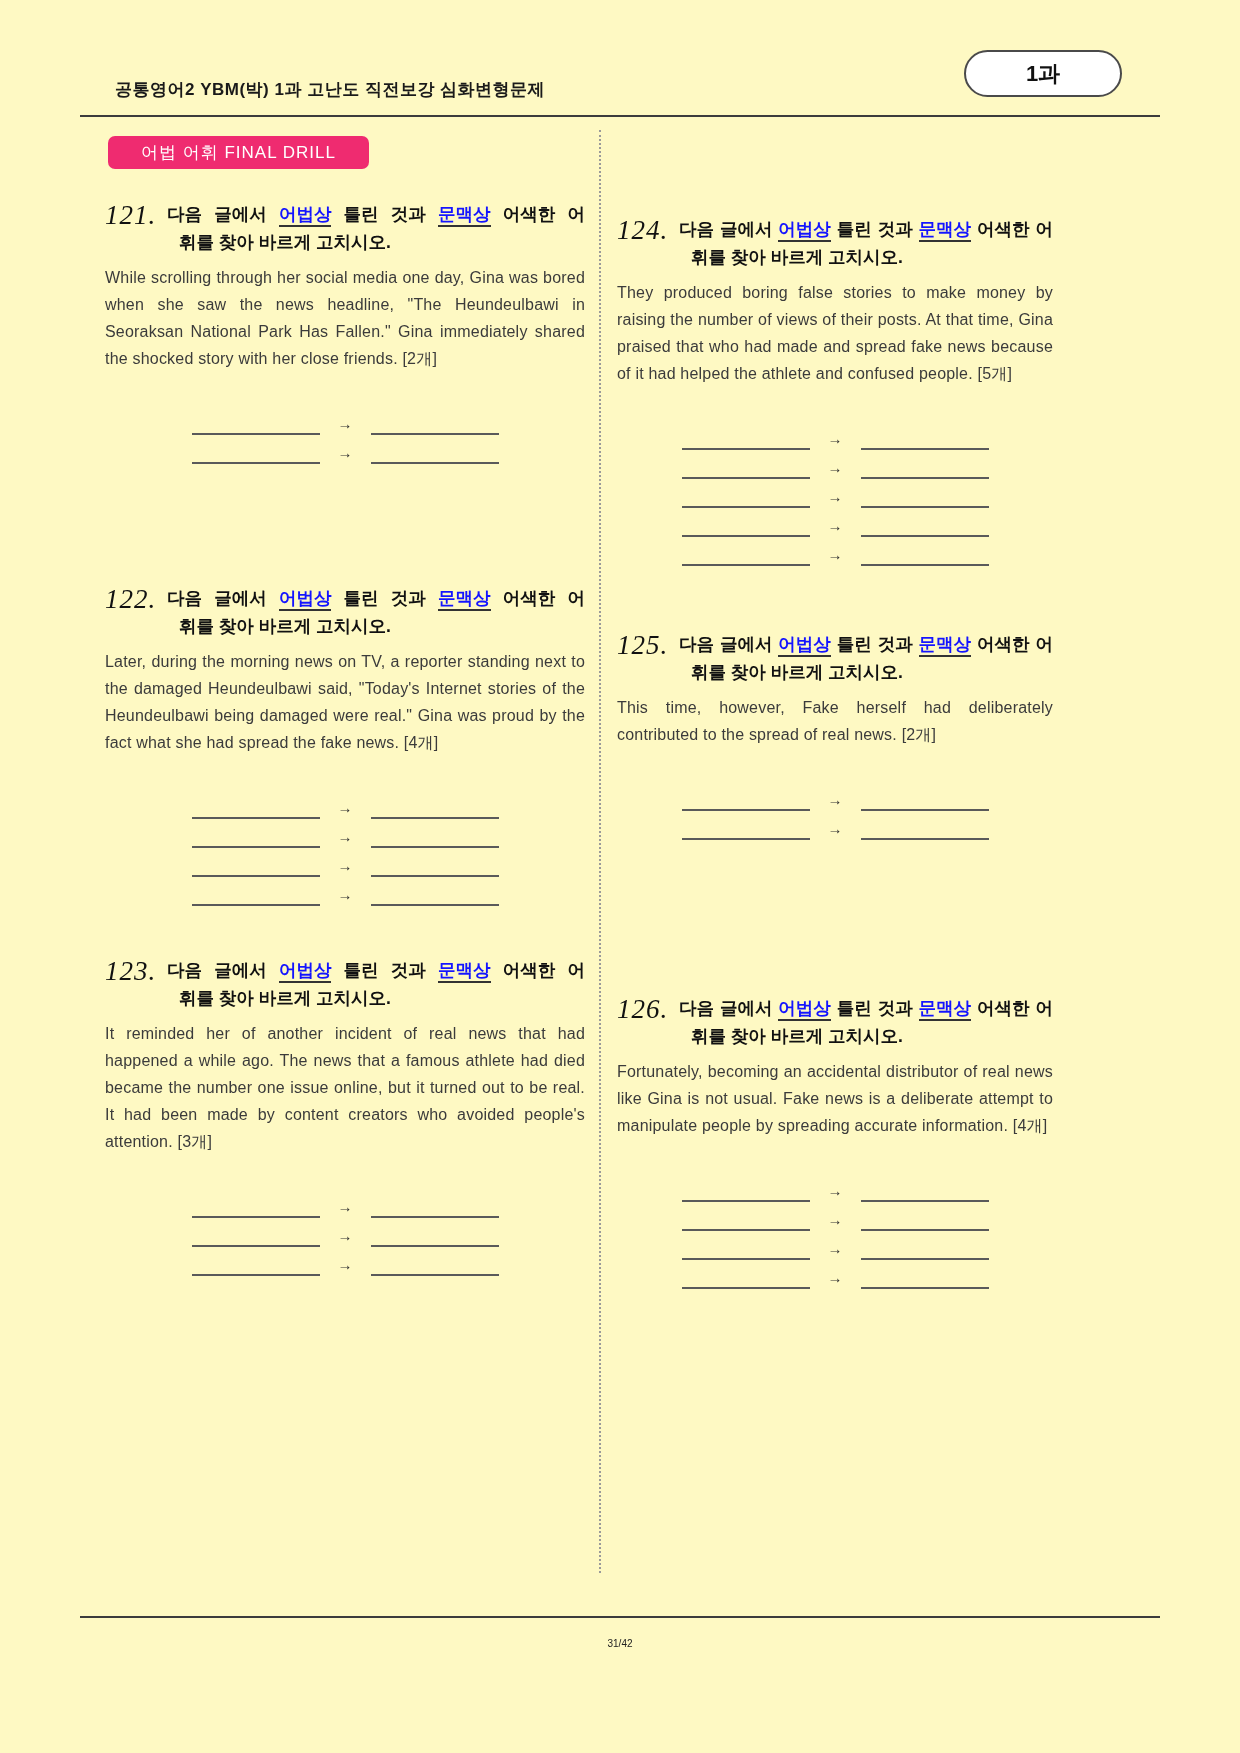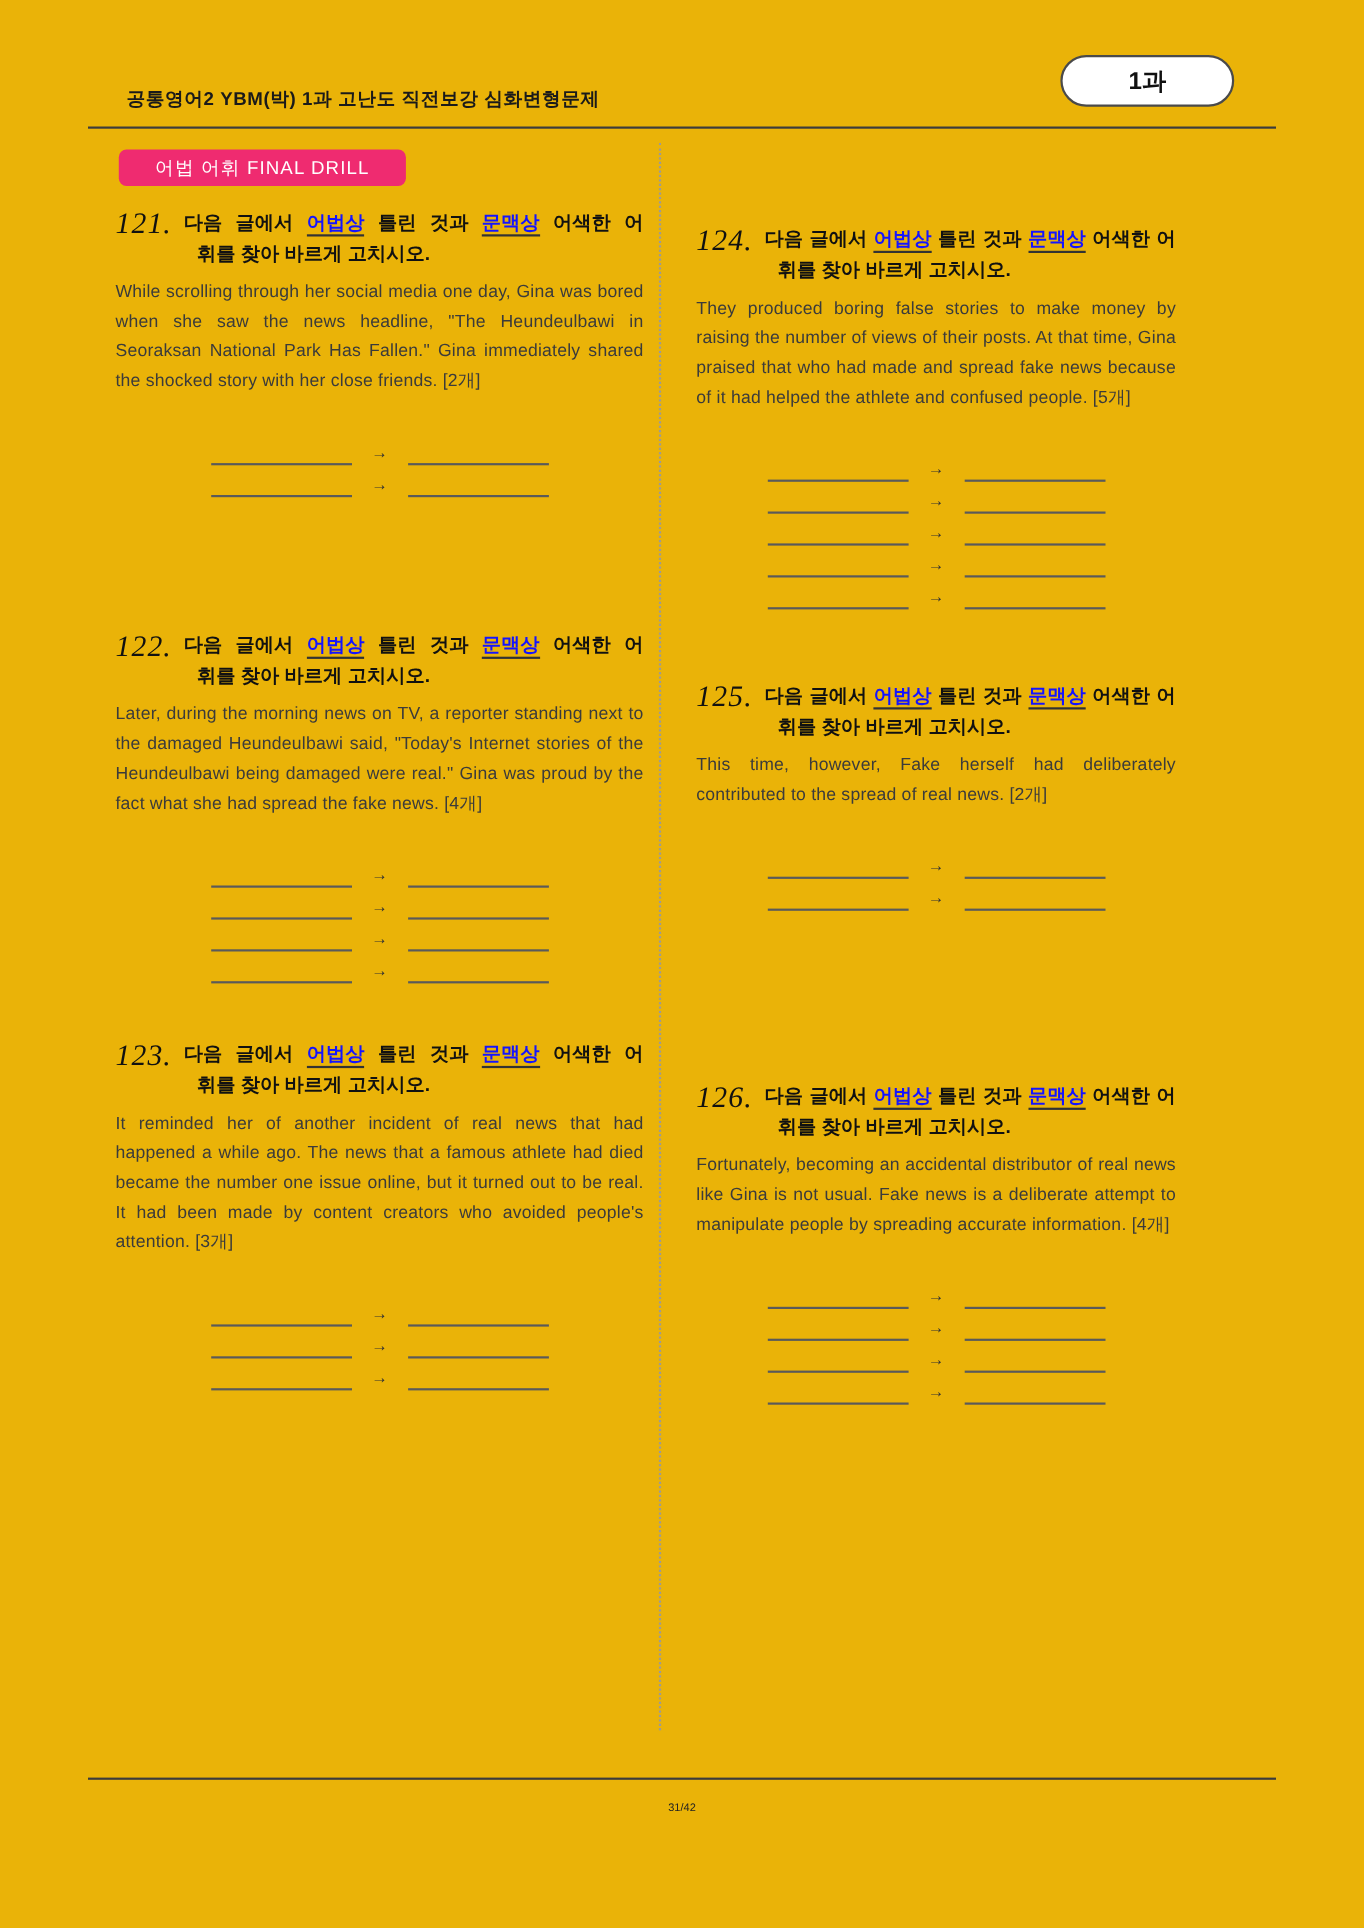--- a/index.html
+++ b/index.html
@@ -3,21 +3,21 @@
 <meta charset="utf-8">
 <style>
   * { margin: 0; padding: 0; box-sizing: border-box; }
   html, body { background: #ffffff; }
   body { font-family: "Liberation Sans", "DejaVu Sans", sans-serif; }
 
   .page {
     position: relative;
     width: 1240px;
     height: 1753px;
-    background: #eab308;
+    background: #fef9c3;
     overflow: hidden;
   }
 
   
   .unit-badge {
     position: absolute;
     top: 50px;
     left: 964px;
     width: 158px;
     height: 47px;
@@ -70,27 +70,27 @@
     top: 130px;
     left: 599px;
     height: 1443px;
     width: 0;
     border-left: 2px dotted #9a9a9a;
   }
 
   
   .content {
     position: absolute;
-    top: 188px;
+    top: 200px;
     left: 105px;
     display: flex;
   }
   .col { display: block; }
   .col.left  { width: 480px; }
-  .col.right { width: 436px; margin-left: 48px; }
+  .col.right { width: 436px; margin-left: 32px; }
 
   
   .q-head { display: flex; align-items: flex-start; }
   .q-num {
     flex: 0 0 62px;
     font-family: "Liberation Serif", "DejaVu Serif", serif;
     font-style: italic;
     font-size: 27px;
     line-height: 30px;
     color: #111;

